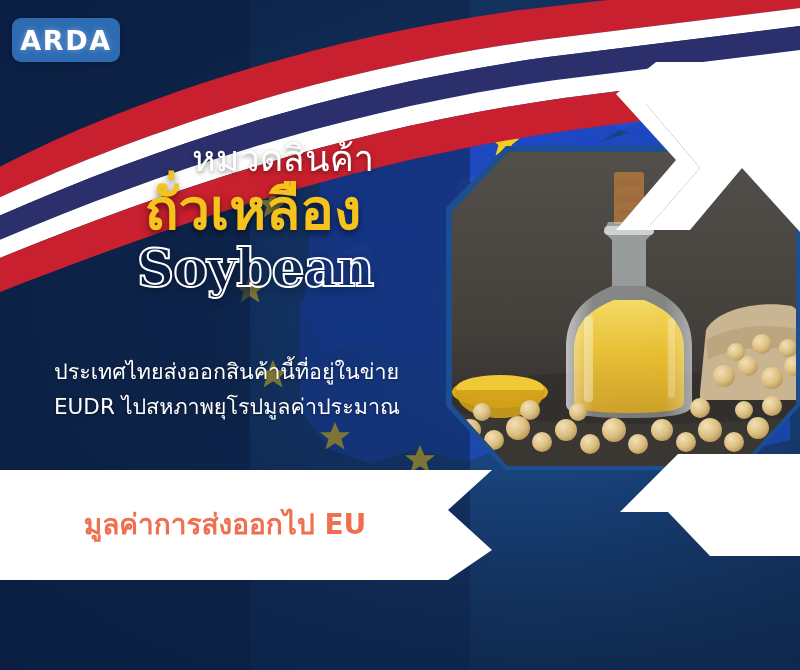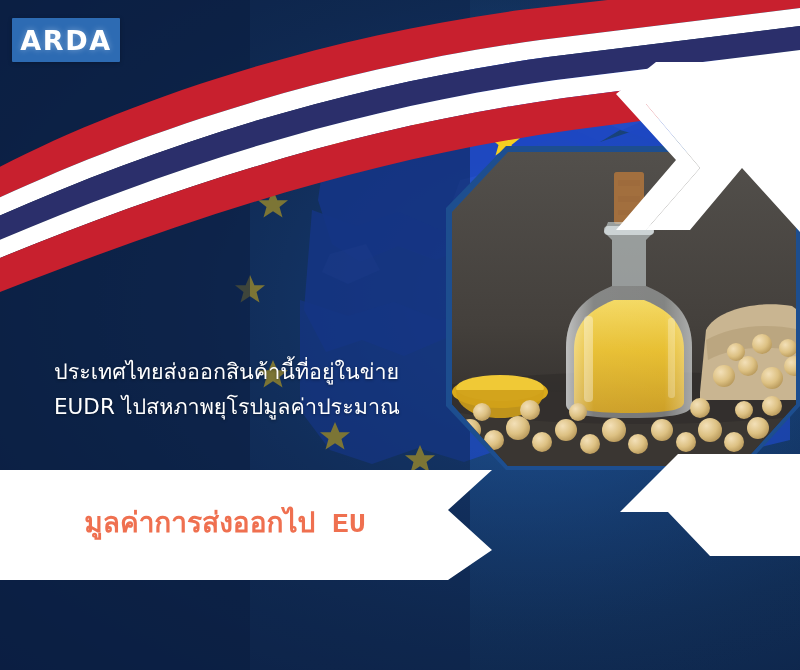--- a/index.html
+++ b/index.html
@@ -12,21 +12,21 @@
     position:relative;width:800px;height:670px;overflow:hidden;
     background:
       radial-gradient(120% 90% at 68% 46%, #1b4a86 0%, #163d72 26%, #112e56 52%, #0d2348 74%, #0a1c3b 100%);
   }
   .layer{position:absolute;inset:0;}
   svg.layer{width:800px;height:670px;display:block;}
 
   
   #logo-box{
     position:absolute;left:12px;top:18px;width:108px;height:44px;
-    background:#2d6bb3;border-radius:1px;
+    background:#2d6bb3;border-radius:9px;
     display:flex;align-items:center;justify-content:center;
     box-shadow:0 1px 4px rgba(0,0,0,.25);
   }
   #logo-text{
     color:#ffffff;font-weight:700;font-size:27px;letter-spacing:1.6px;
     font-family:"DejaVu Sans","Liberation Sans",sans-serif;
     text-shadow:0 0 6px rgba(255,255,255,.35);
     line-height:1;
   }
 
@@ -60,21 +60,21 @@
     text-shadow:0 1px 3px rgba(0,0,0,.4);
     margin-left:40px;
   }
   #body-copy div{white-space:nowrap;}
 
   
   #callout{
     position:absolute;left:0;top:470px;width:492px;height:110px;
     background:#ffffff;
     clip-path:polygon(0 0, 492px 0, 448px 40px, 492px 80px, 448px 110px, 0 110px);
-    display:flex;flex-direction:row;align-items:center;justify-content:center;font-family:Liberation Mono, monospace;
+    display:flex;flex-direction:row;align-items:center;justify-content:center;
   }
   .callout-line{
     color:#ef7050;font-weight:700;font-size:28px;line-height:1.28;
     text-align:center;padding-right:42px;white-space:nowrap;
   }
 
   
   #footer{
     position:absolute;left:10px;bottom:10px;width:780px;
     color:#c8d4e6;font-size:9.5px;letter-spacing:.15px;
@@ -278,20 +278,25 @@
     <polygon points="800,472 800,556 724,556 678,512 724,468 800,468" fill="#ffffff"></polygon>
     <polygon points="620,512 678,454 800,454 800,556 710,556 668,512" fill="#ffffff"></polygon>
 
     <rect x="0" y="578" width="800" height="92" fill="#0c1f40" opacity=".0"></rect>
   </svg>
 
   <div id="logo-box">
     <span id="logo-text">ARDA</span>
   </div>
 
+  <div id="headline-wrap">
+    <div id="kicker">หมวดสินค้า</div>
+    <div id="product-th">ถั่วเหลือง</div>
+    <div id="product-en">Soybean</div>
+  </div>
 
   <div id="body-copy">
     <div>ประเทศไทยส่งออกสินค้านี้ที่อยู่ในข่าย</div>
     <div>EUDR ไปสหภาพยุโรปมูลค่าประมาณ</div>
   </div>
 
   <div id="callout">
     <div class="callout-line">มูลค่าการส่งออกไป EU</div>
   </div>
 

